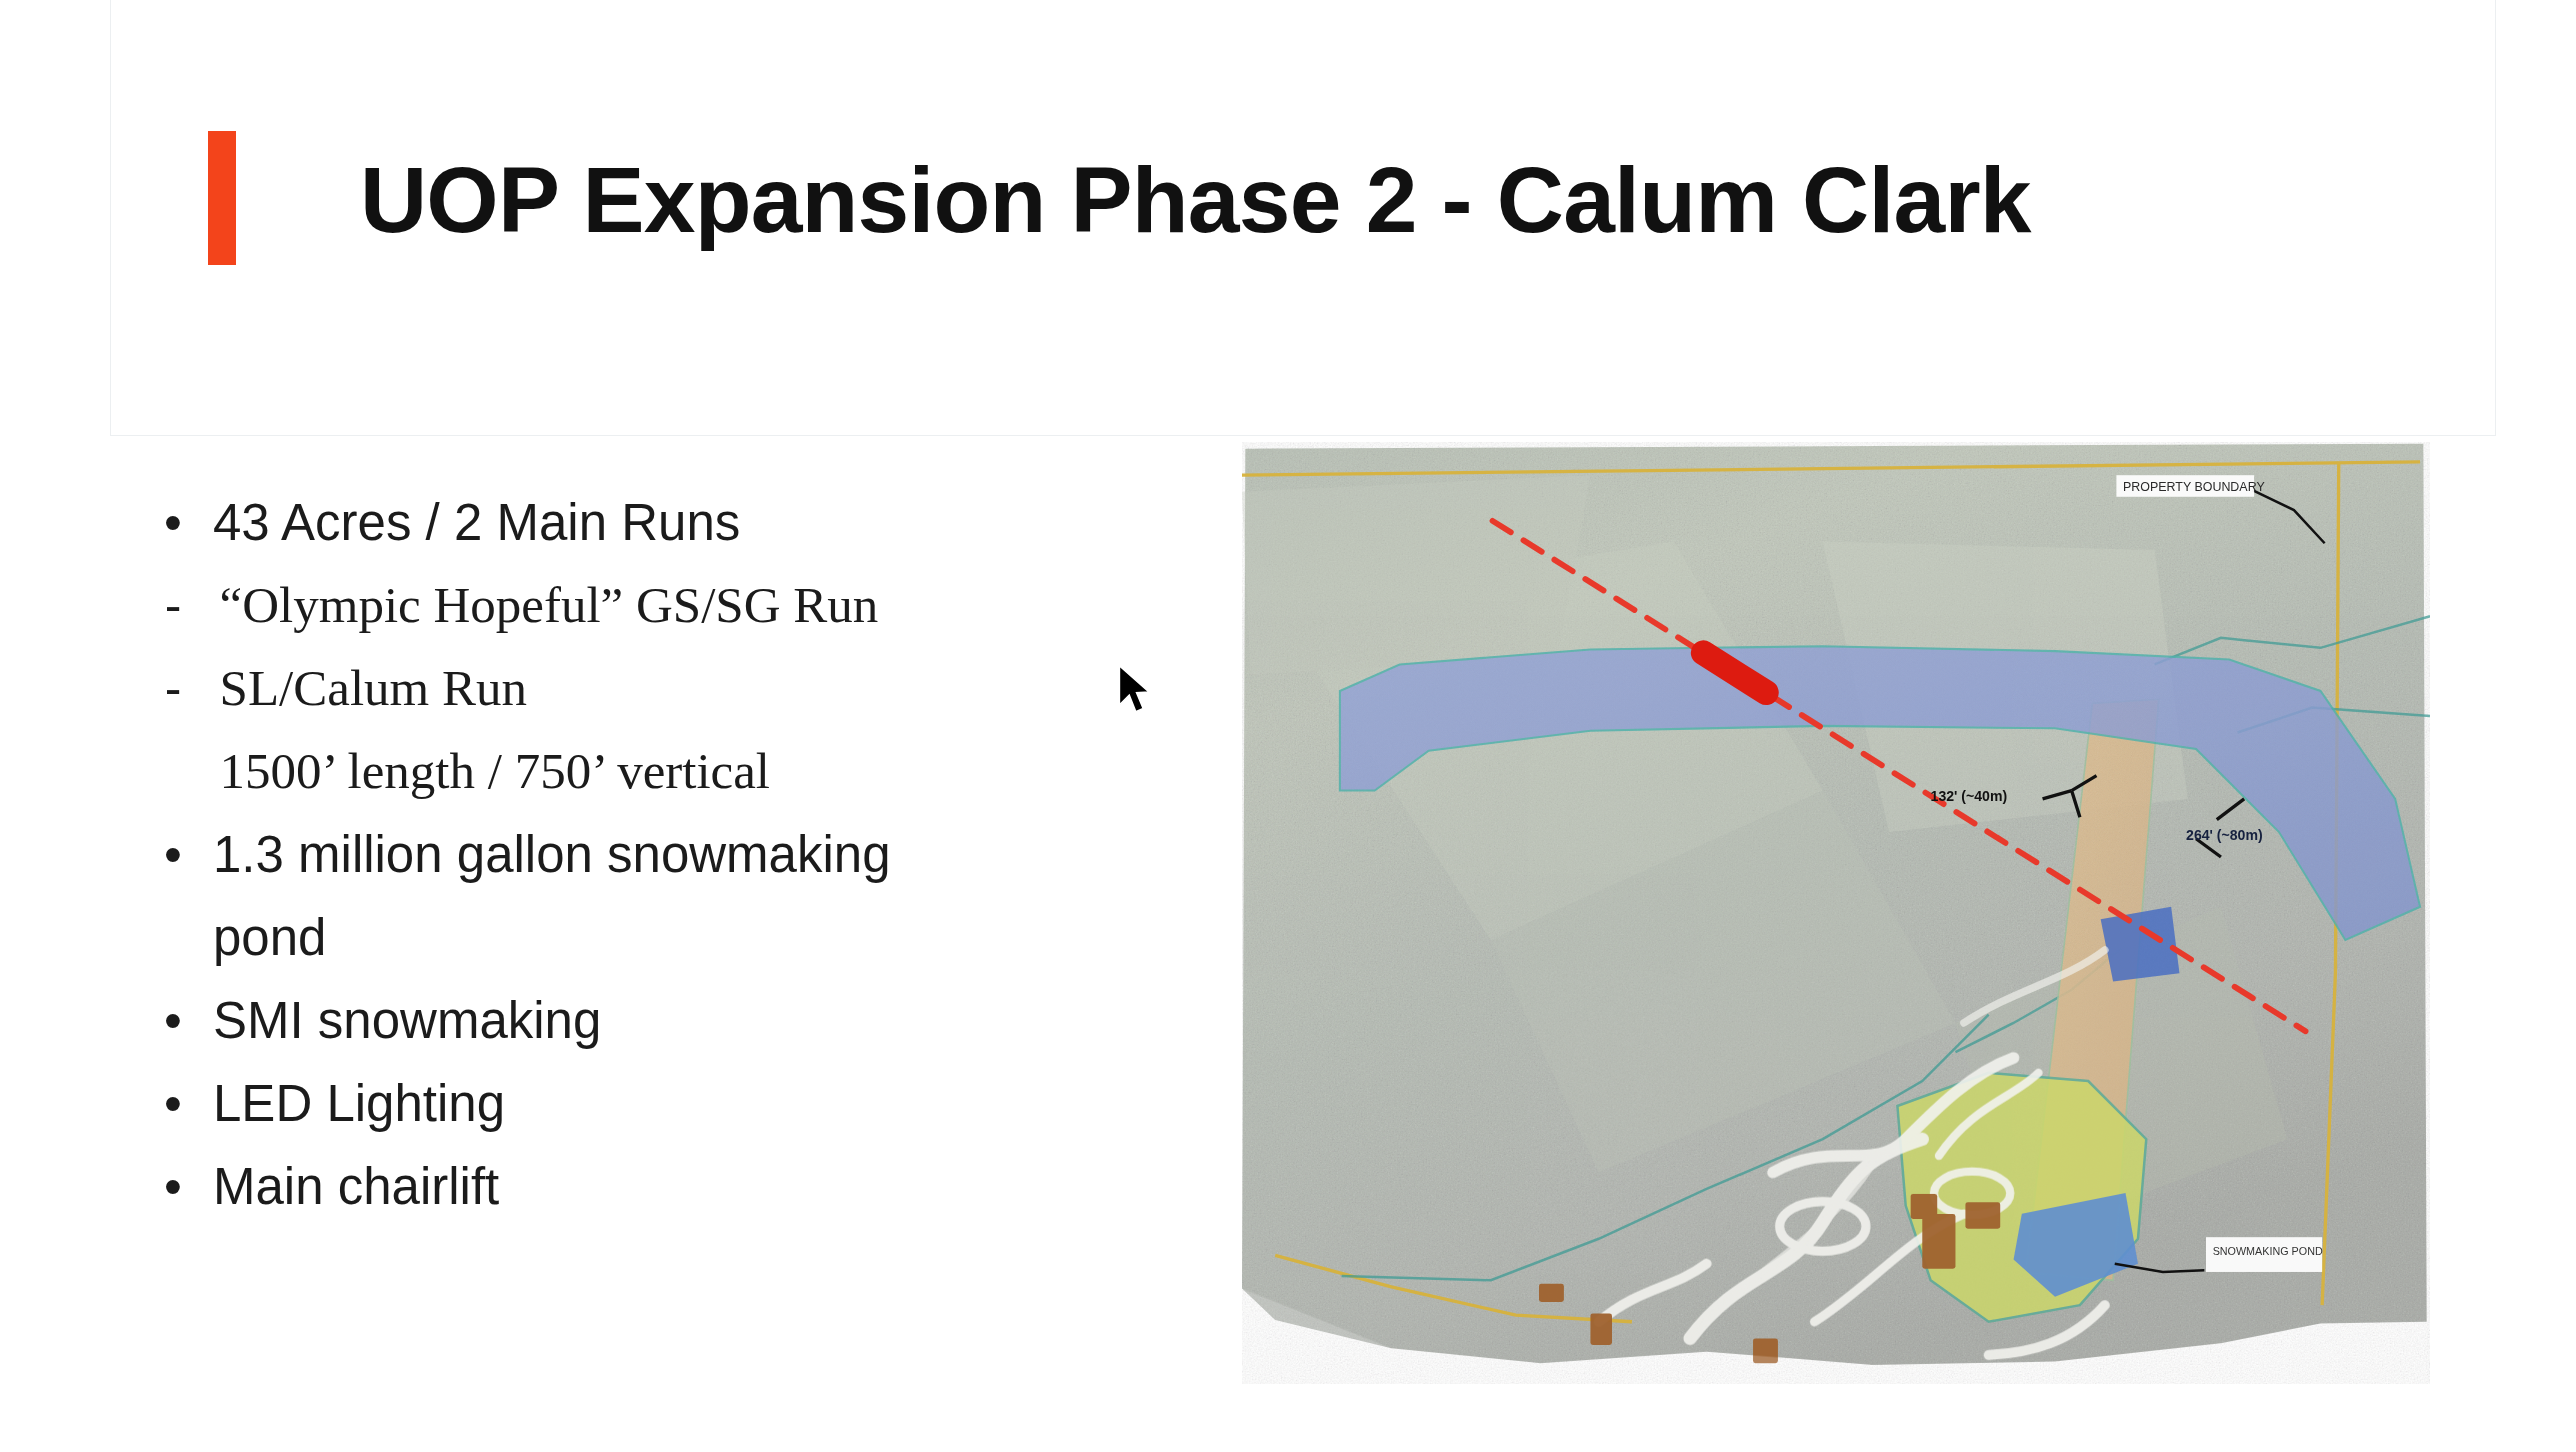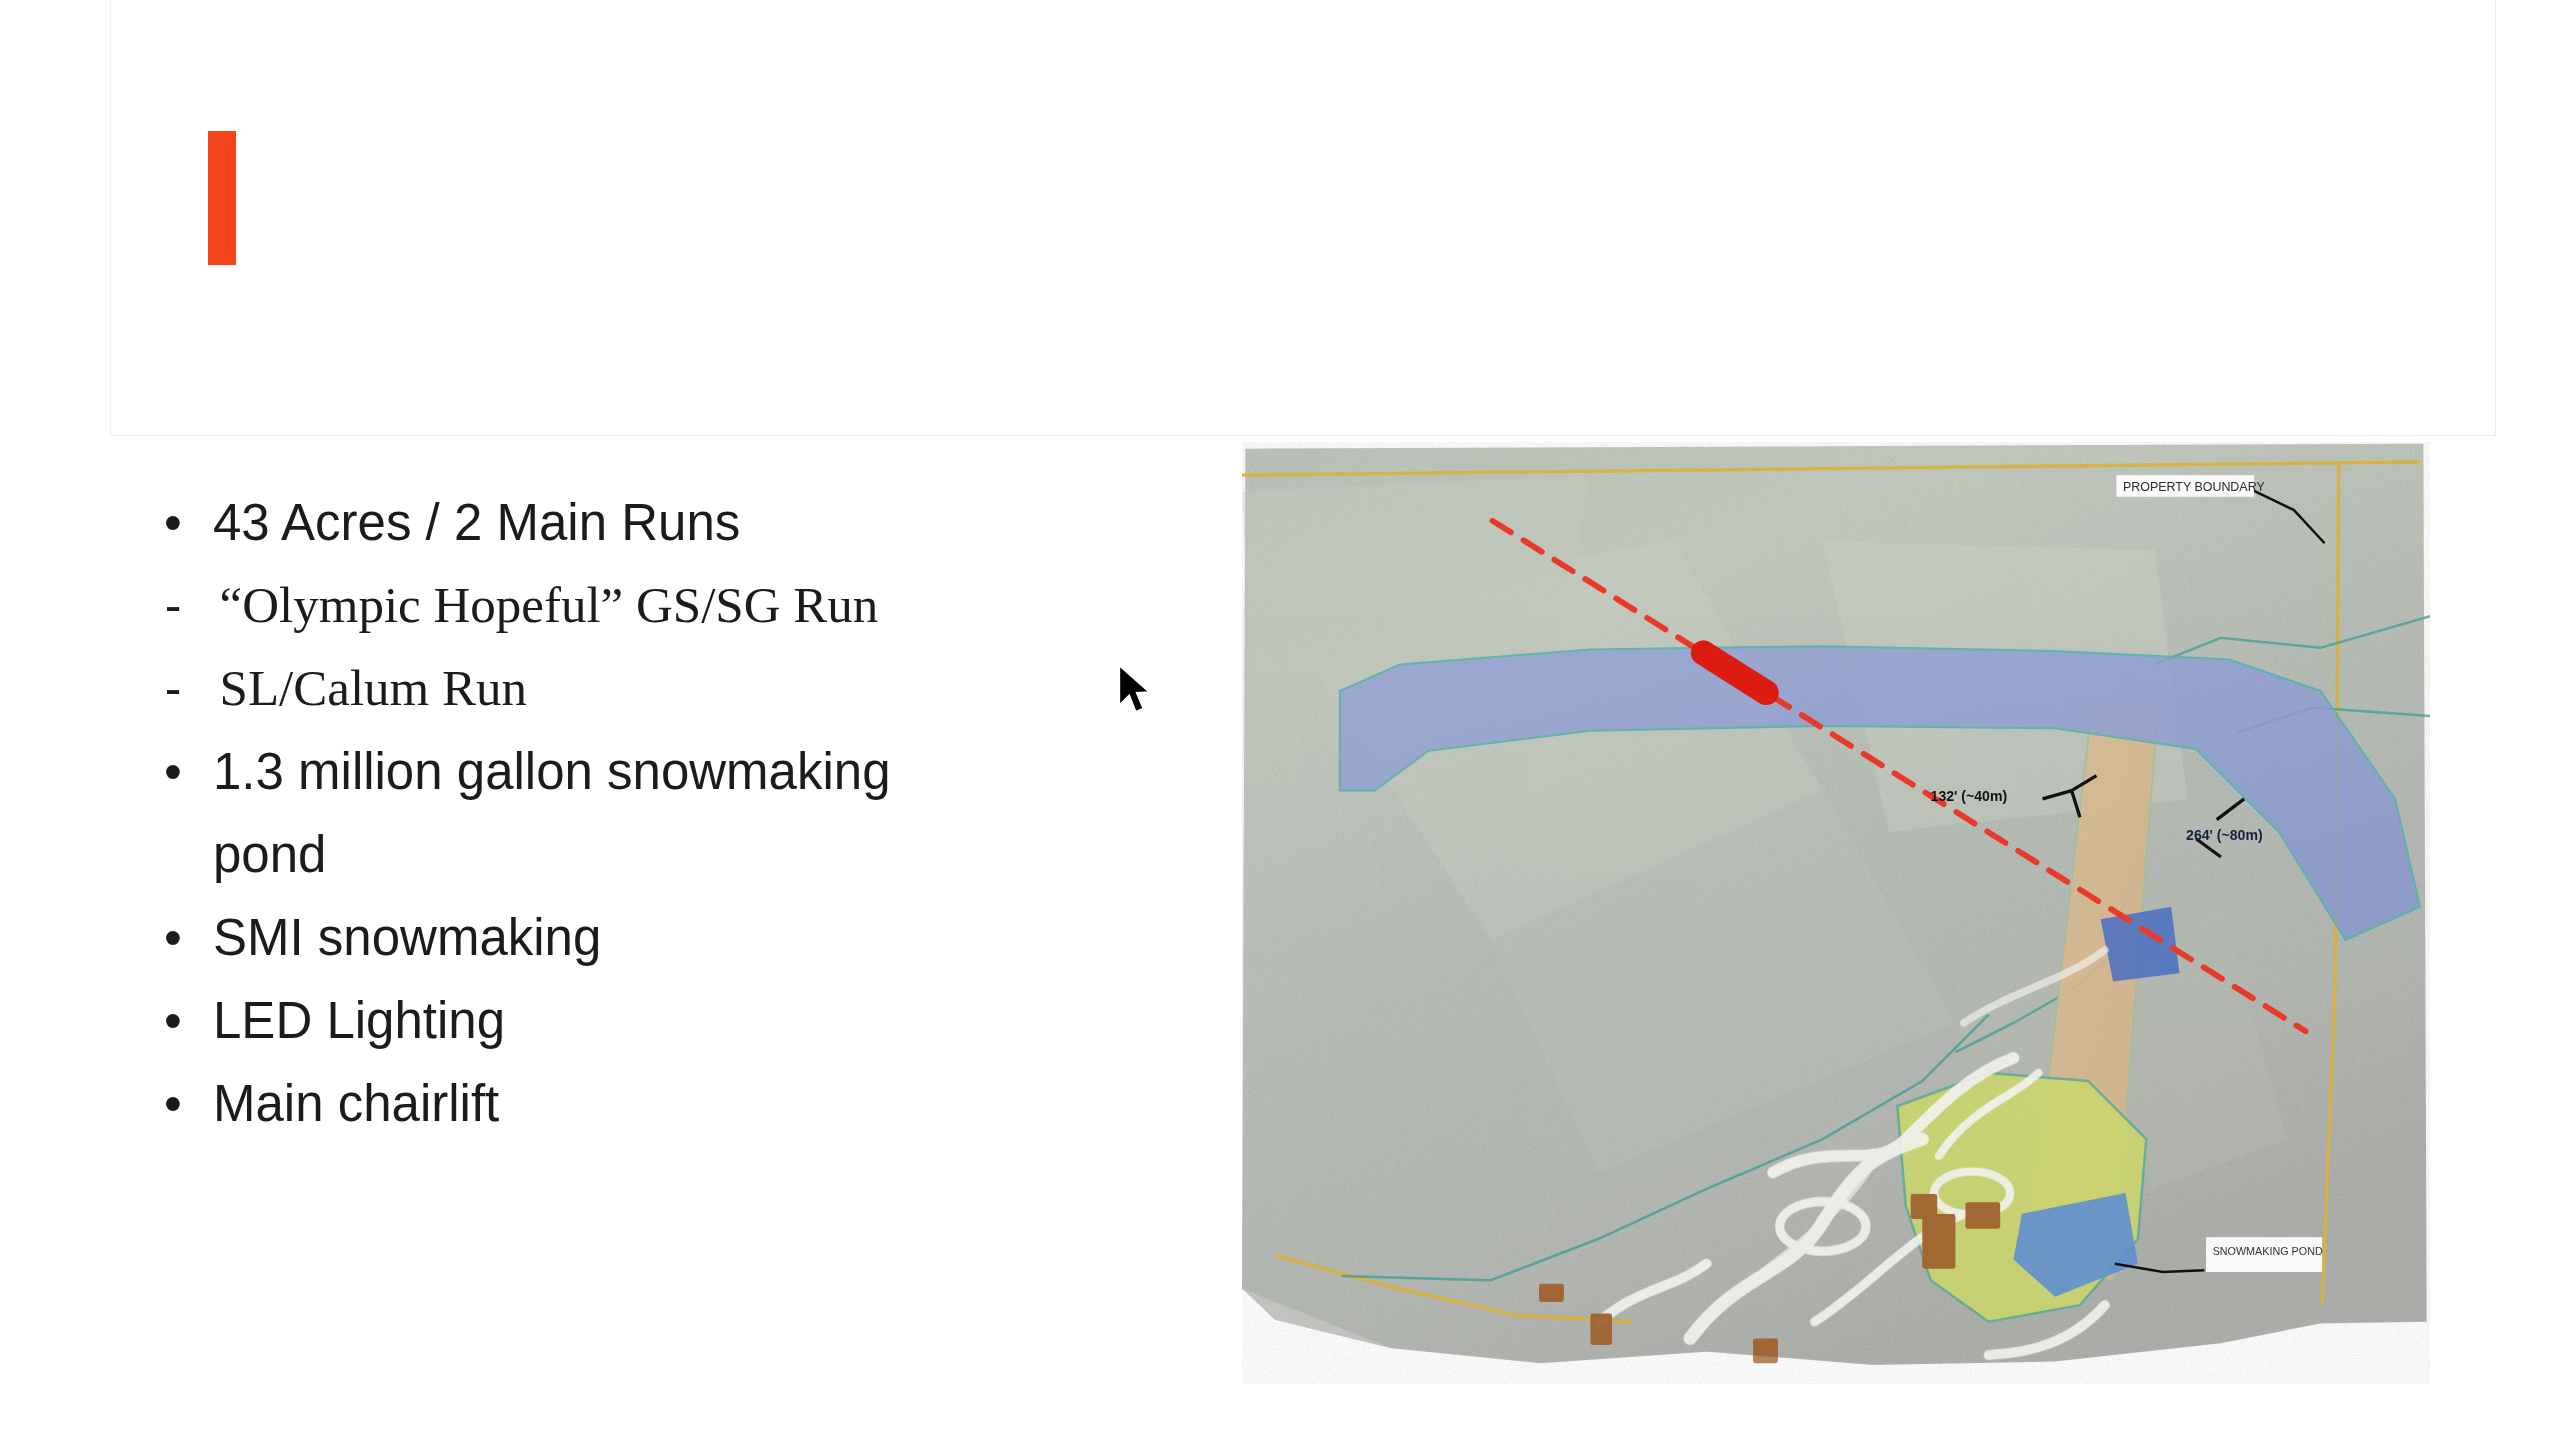--- a/index.html
+++ b/index.html
@@ -34,40 +34,45 @@
   #map-wrap{position:absolute;left:1242px;top:442px;width:1188px;height:942px;overflow:hidden;}
   #map-svg{display:block;width:1188px;height:942px;}
 </style>
 </head>
 <body>
 
 <div id="slide">
 
   <div id="title-card">
     <div id="title-accent"></div>
+    <div id="title-text">UOP Expansion Phase 2 - Calum Clark</div>
   </div>
 
   <div id="bullets">
 
     <div class="blrow">
       <span class="mk">•</span>
       <span class="btxt">43 Acres / 2 Main Runs</span>
     </div>
 
     <div class="blrow sub">
       <span class="mk dash">-</span>
       <span class="btxt">“Olympic Hopeful” GS/SG Run</span>
     </div>
 
 
     <div class="blrow sub">
       <span class="mk dash">-</span>
       <span class="btxt">SL/Calum Run</span>
     </div>
 
+    <div class="blrow sub">
+      <span class="mk none"></span>
+      <span class="btxt">1500’ length / 750’ vertical</span>
+    </div>
 
     <div class="blrow">
       <span class="mk">•</span>
       <span class="btxt">1.3 million gallon snowmaking</span>
     </div>
 
     <div class="blrow">
       <span class="mk none"></span>
       <span class="btxt">pond</span>
     </div>

